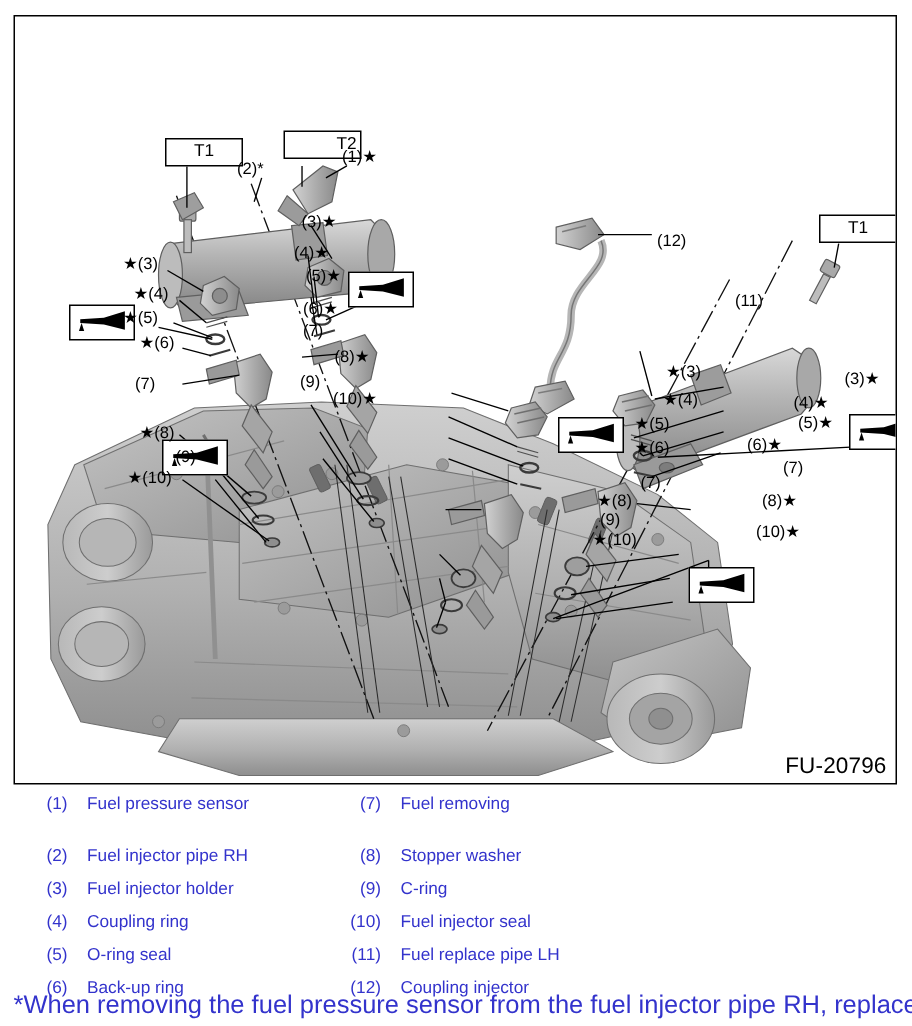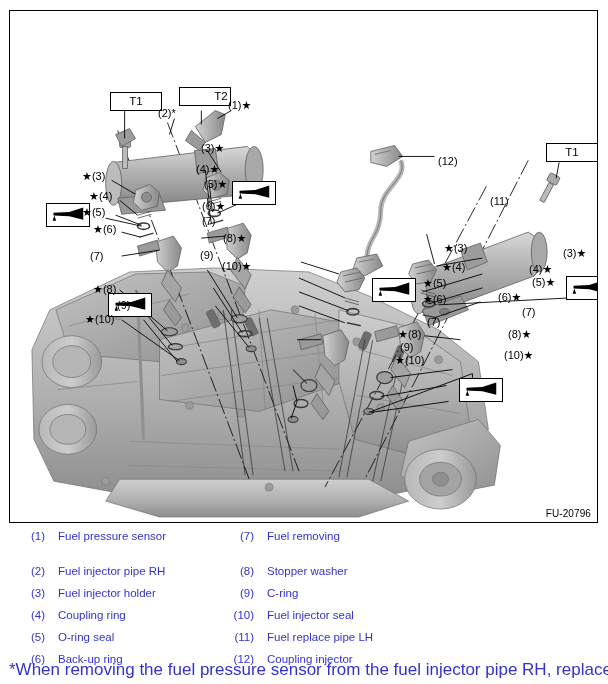--- a/index.html
+++ b/index.html
@@ -32,21 +32,21 @@
     position: absolute;
     left: 0; top: 0;
     width: 100%; height: 100%;
   }
 
   
   #figure-id {
     position: absolute;
     right: 6px;
     bottom: 3px;
-    font-size: 10px;
+    font-size: 15px;
     color: #000;
     letter-spacing: 0.1px;
     font-family: "Liberation Sans", sans-serif;
   }
 
   
   .callout {
     position: absolute;
     font-size: 11px;
     color: #000;
@@ -444,21 +444,21 @@
       <path d="M246,186 L208,203"></path>
       <path d="M134,310 L168,352"></path>
       <path d="M418,292 L420,294"></path>
       <path d="M562,288 L430,295"></path>
       <path d="M464,380 L464,364"></path>
       <path d="M464,364 L360,403"></path>
     </g>
   </svg>
 
   <div class="tbox" style="left:100px; top:81px;">T1</div>
-  <div class="tbox" style="left:169px; top:76px;padding-left:32px;">T2</div>
+  <div class="tbox" style="left:179px; top:76px;padding-left:32px;">T2</div>
   <div class="tbox" style="left:536px; top:132px;">T1</div>
 
   <div class="toolbox" style="left:36px; top:192px;">
     <svg viewBox="0 0 44 24" width="41" height="21">
       <path d="M40,4 L40,18 L24,14 L6,13 L6,10 L24,9 Z" fill="#000"></path>
       <path d="M7,13 L9,19 L5,19 Z" fill="#000"></path>
     </svg>
   </div>
   <div class="toolbox" style="left:222px; top:170px;">
     <svg viewBox="0 0 44 24" width="41" height="21">

